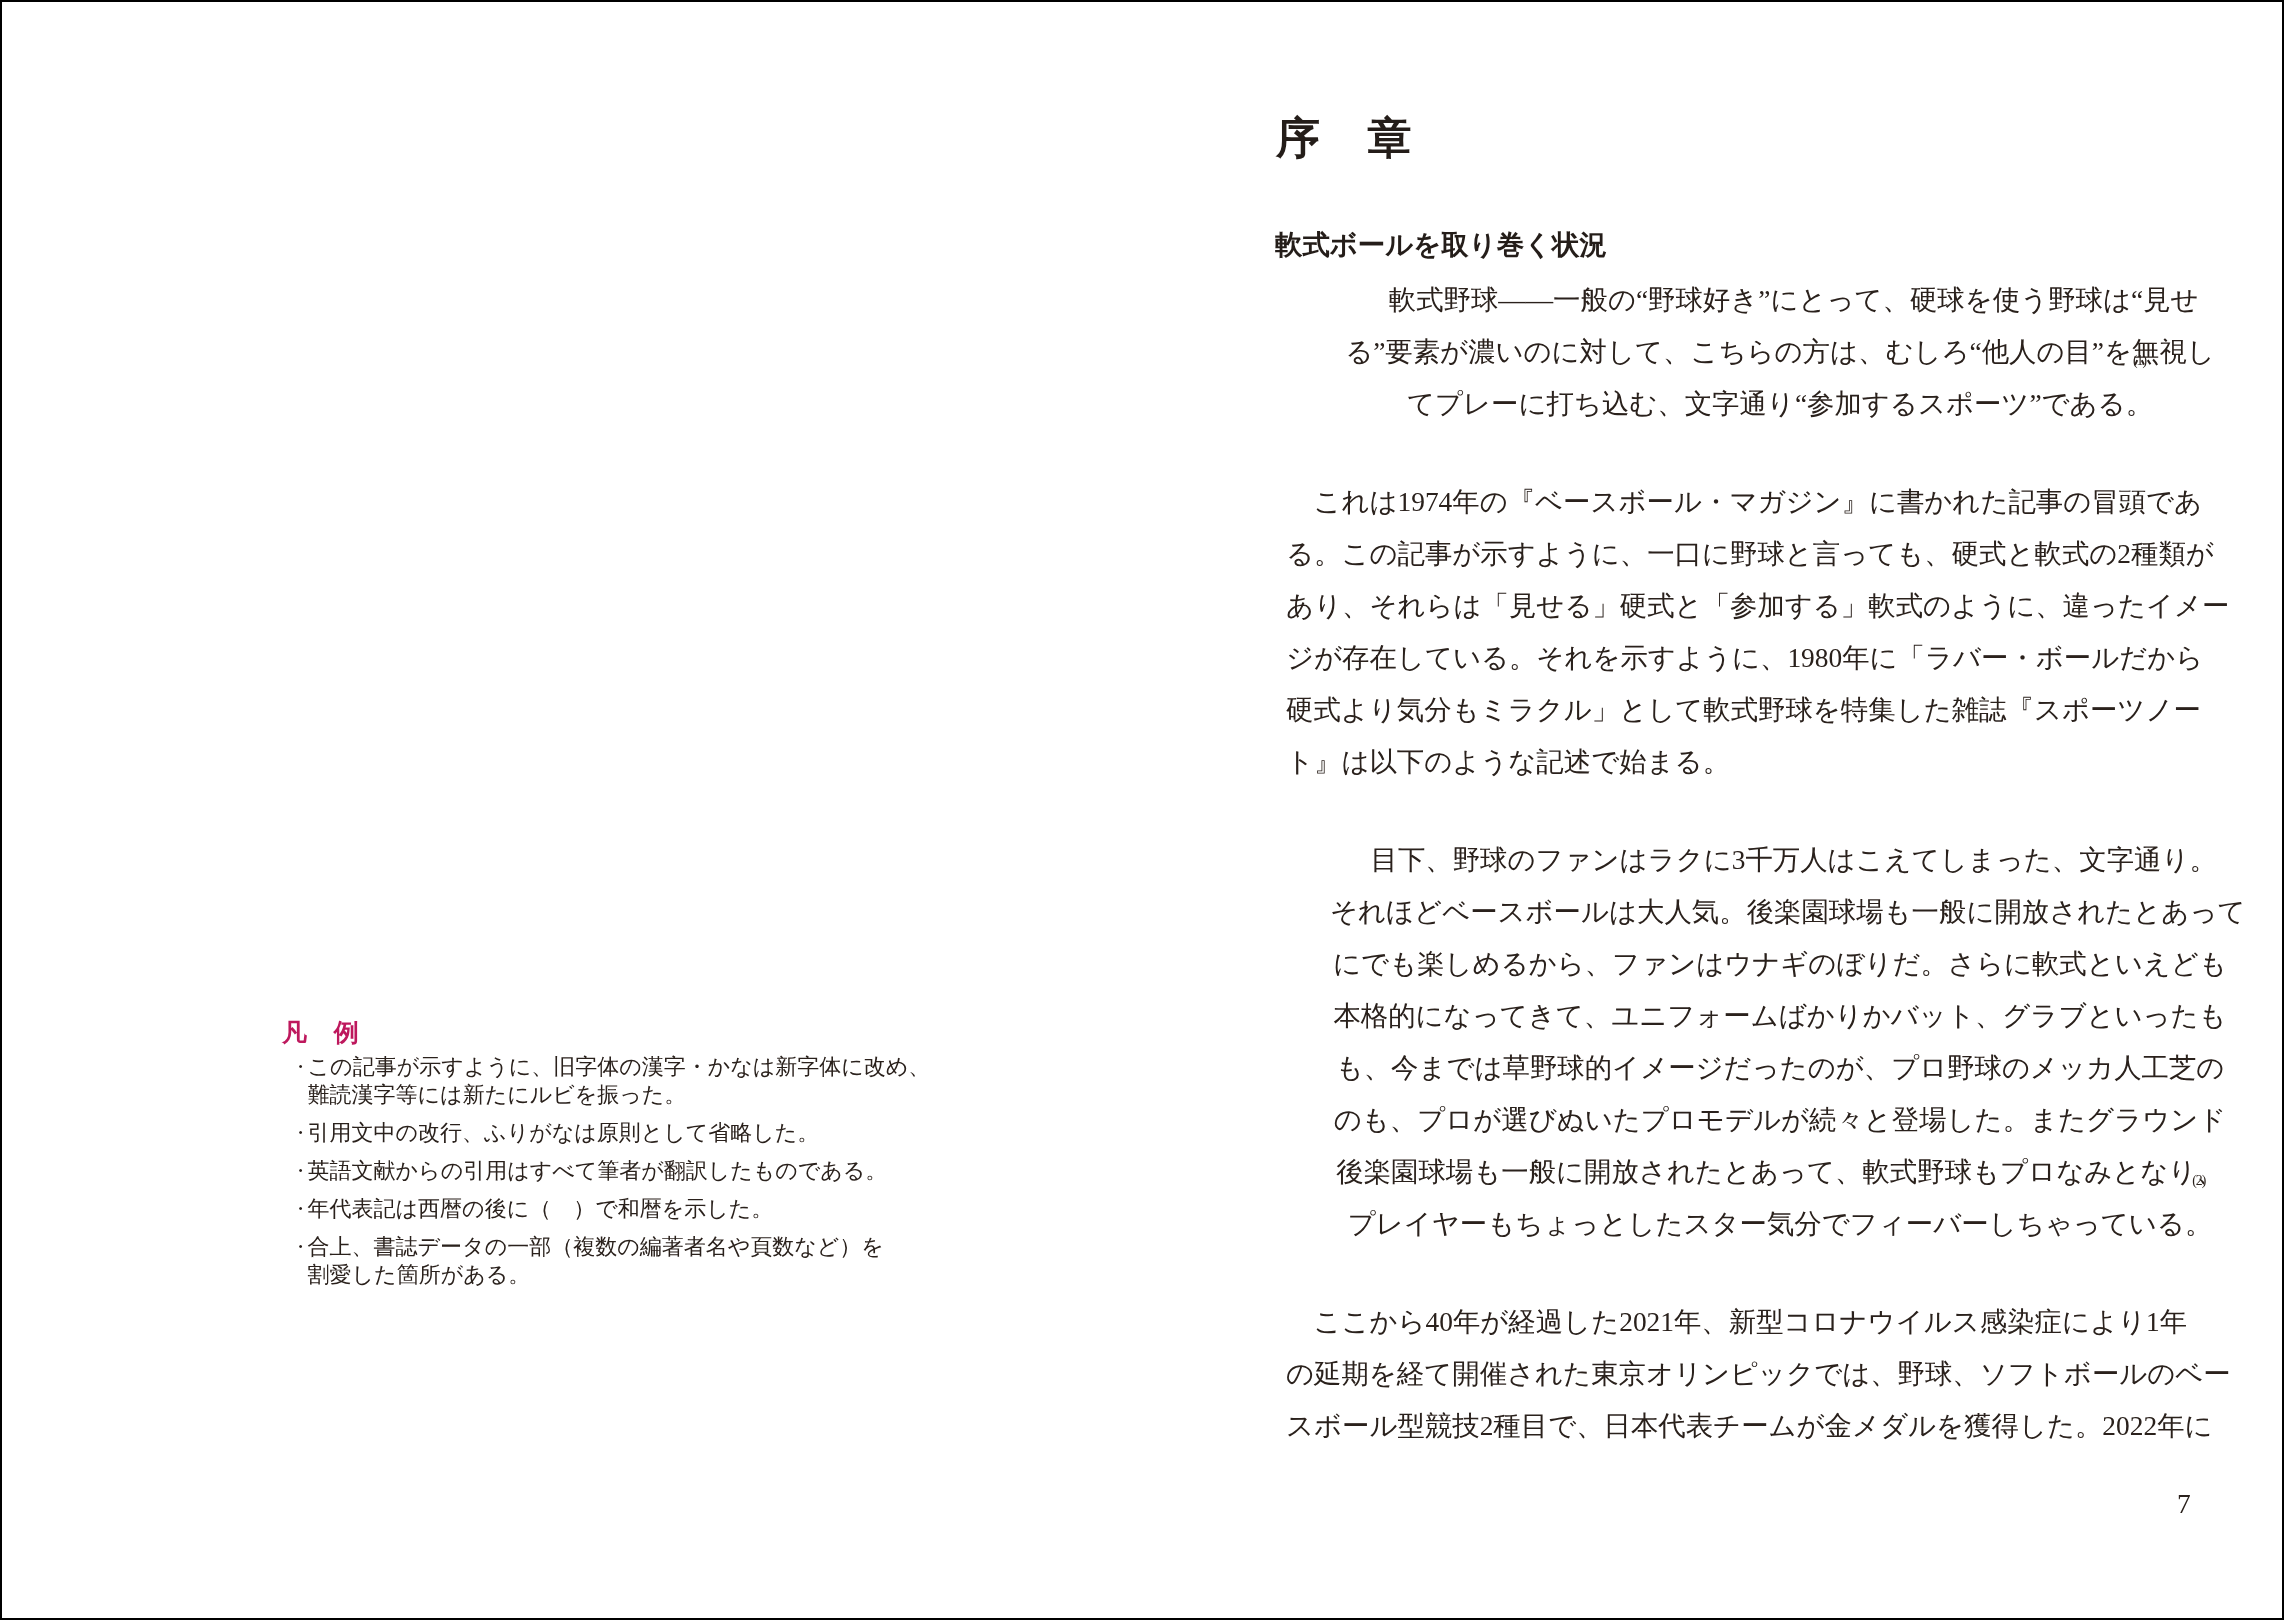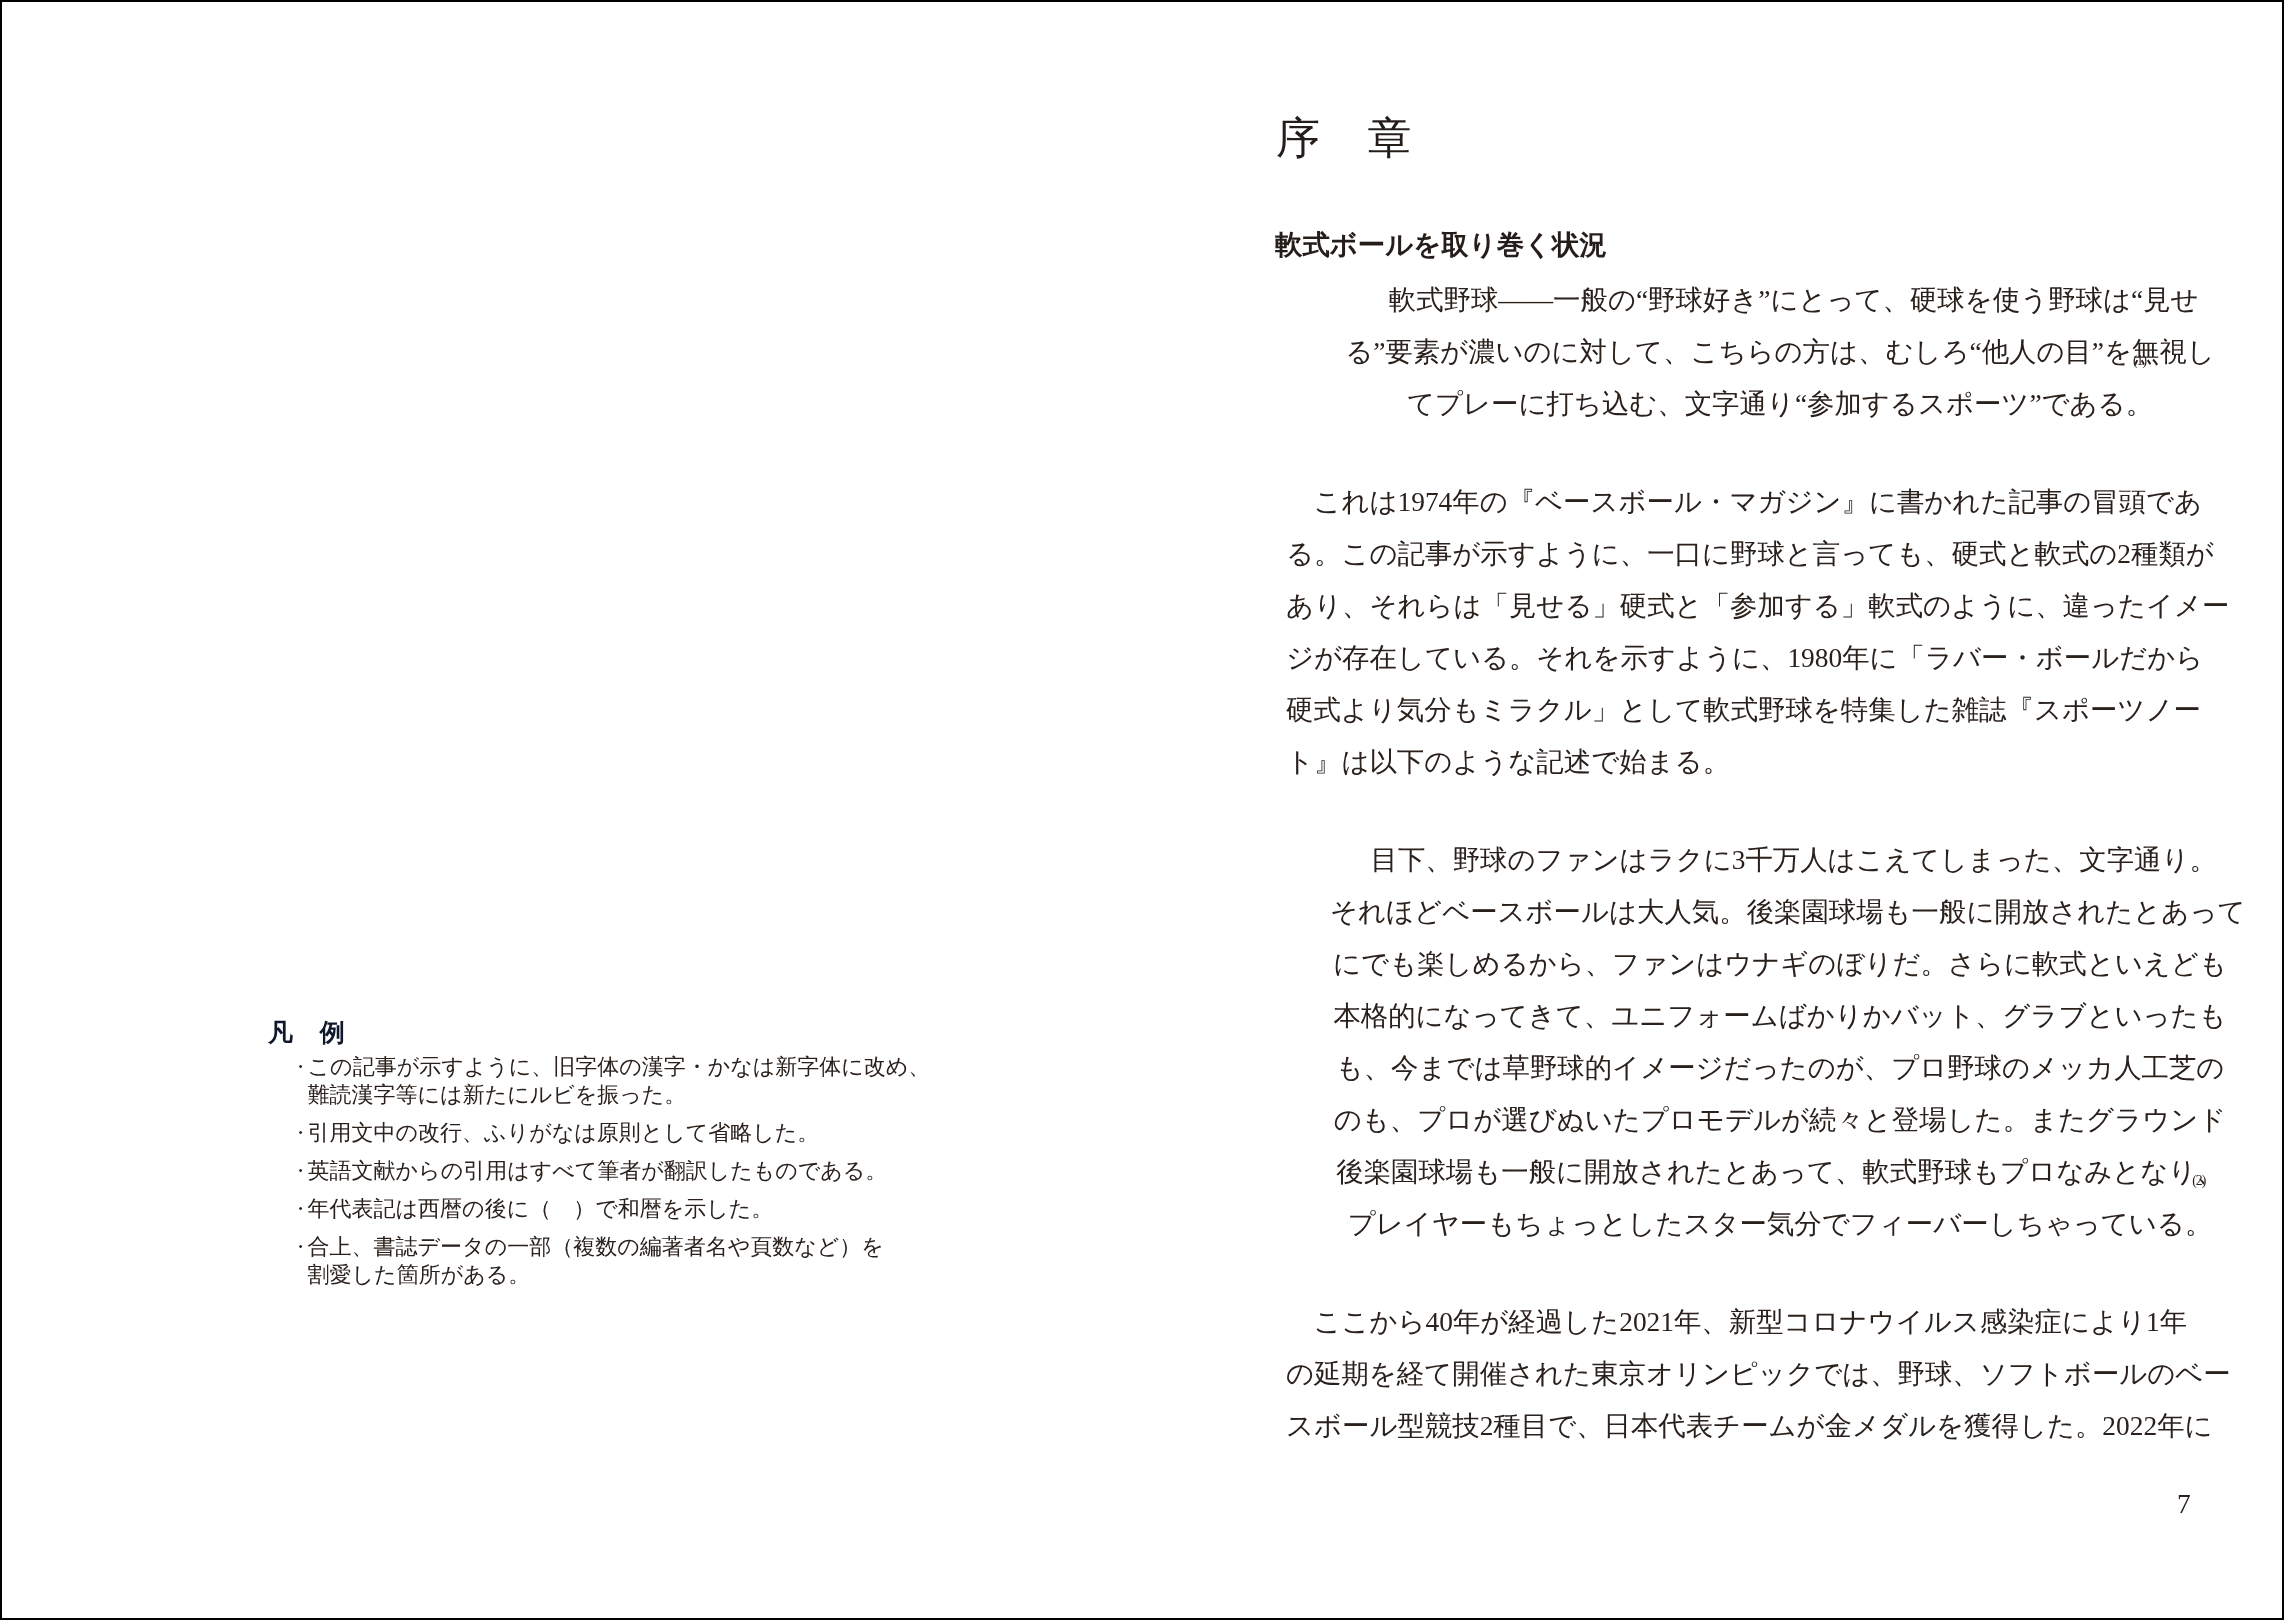--- a/index.html
+++ b/index.html
@@ -9,43 +9,43 @@
     background:#ffffff;
     border:2.7px solid #000000;
     box-sizing:border-box;
     font-family:"Liberation Serif","DejaVu Serif",serif;
     color:#2a211c;
     overflow:hidden;
   }
 
   
   .legend-title {
-    position:absolute; left:266px; top:1018px;
+    position:absolute; left:280px; top:1018px;
     font-family:"Liberation Sans","DejaVu Sans",sans-serif;
     font-weight:bold; font-size:25px; line-height:1;
-    color:#0f172a; letter-spacing:0.9px;
+    color:#be185d; letter-spacing:0.9px;
   }
   .legend-list {
     position:absolute; left:291px; top:1051px; width:585px;
   }
   .legend-item {
     position:relative; padding-left:14.6px;
     font-size:22px; line-height:28px;
     margin-bottom:10px;
   }
   .legend-item .bullet {
     position:absolute; left:-1.8px; top:0;
     font-size:18.3px; line-height:28px;
   }
   .legend-item .lline { white-space:nowrap; }
 
   
   .chapter-title {
     position:absolute; left:1274px; top:115px;
-    font-size:44px; font-weight:normal; line-height:1;
+    font-size:44px; font-weight:bold; line-height:1;
     color:#241d19; letter-spacing:1.8px;
   }
   .section-heading {
     position:absolute; left:1273px; top:229px;
     font-family:"Liberation Sans","DejaVu Sans",sans-serif;
     font-weight:bold; font-size:27.4px; line-height:1;
     color:#241d19;
   }
   .text-column {
     position:absolute; left:1273px; top:272px; width:955px;

